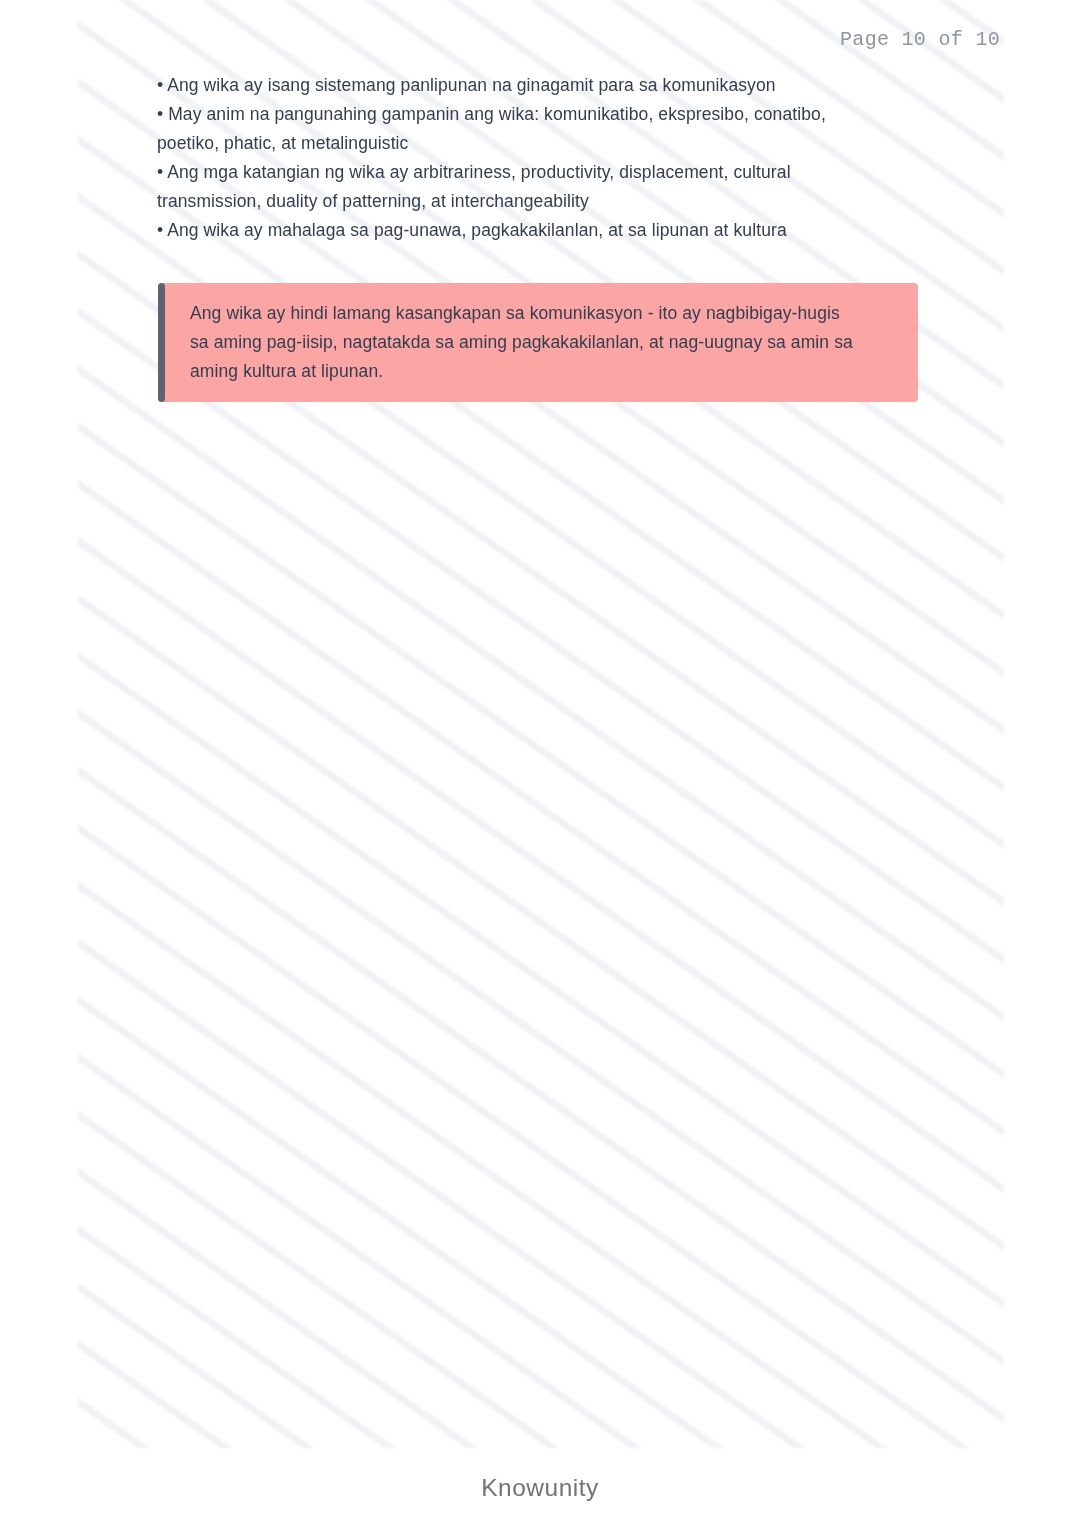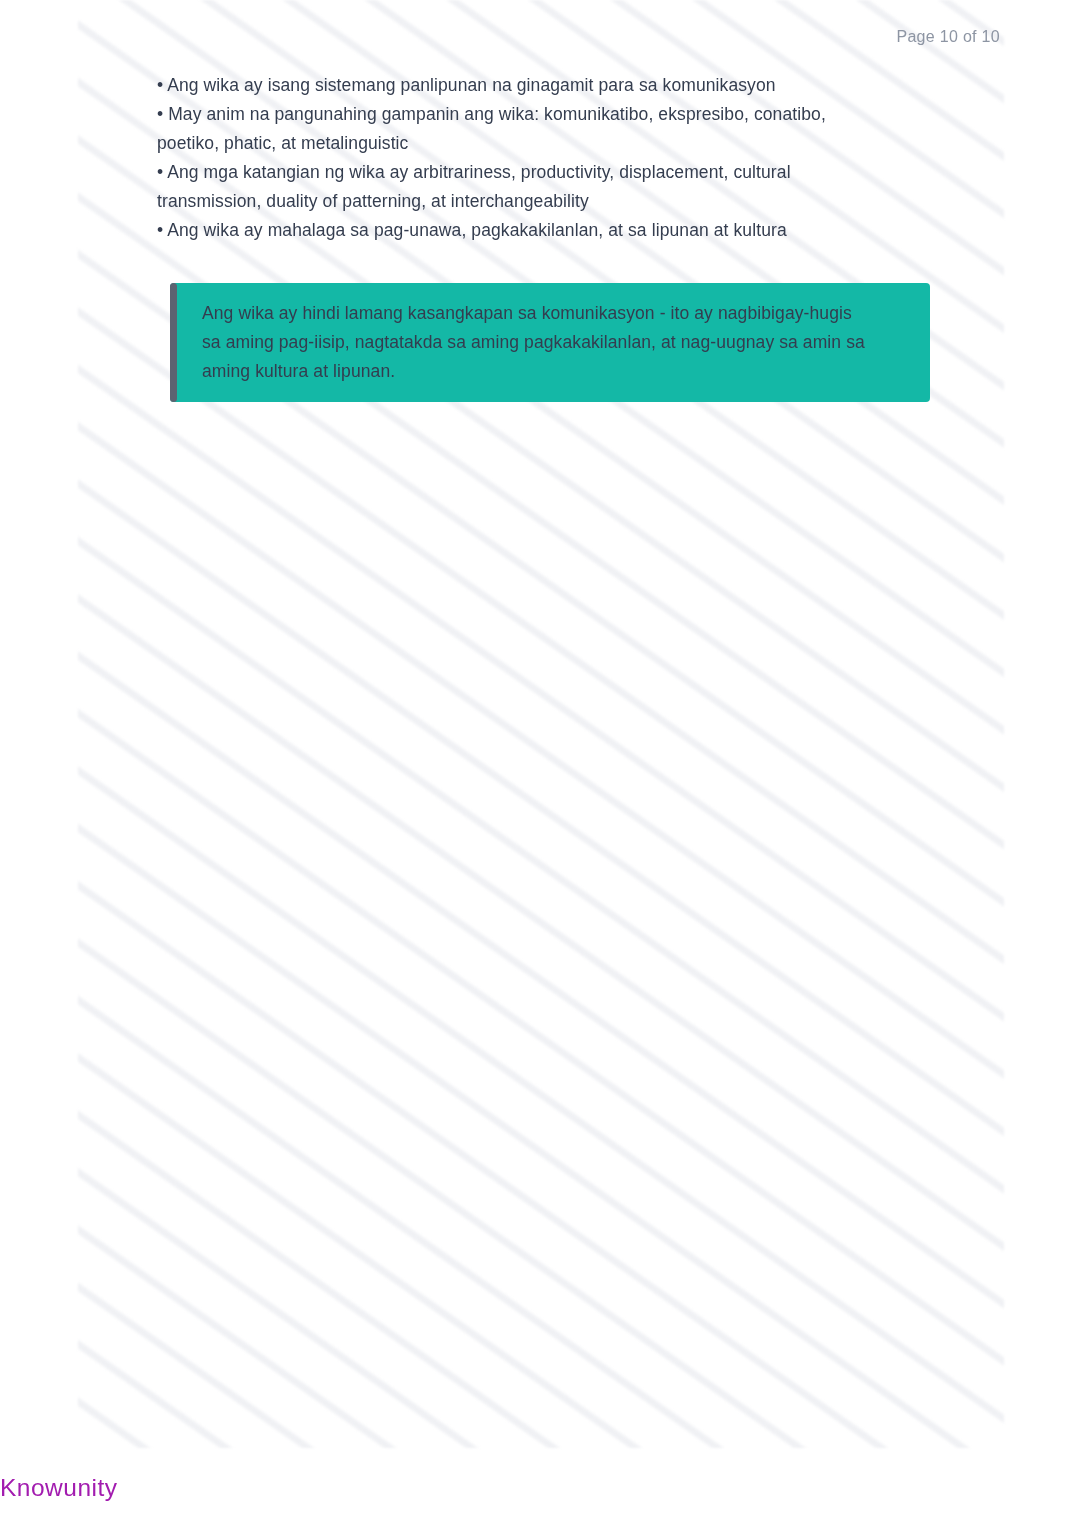--- a/index.html
+++ b/index.html
@@ -31,43 +31,43 @@
       rgba(255,255,255,0) 43px,
       rgba(255,255,255,0) 47px
     );
     filter: blur(1.2px);
     pointer-events: none;
   }
   .page-num {
     position: absolute;
     top: 28px;
     right: 80px;
-    font-family: Liberation Sans, sans-serif;
-    font-size: 16px;
+    font-family: Liberation Mono, monospace;
+    font-size: 20px;
     color: #8d95a3;
     letter-spacing: 0.3px;
   }
   .body-text {
     position: absolute;
     left: 157px;
     top: 71px;
     width: 790px;
     white-space: pre-line;
     font-size: 17.5px;
     line-height: 29px;
     color: #343d4f;
     letter-spacing: 0.1px;
   }
   .callout {
     position: absolute;
-    left: 170px;
+    left: 158px;
     top: 283px;
     width: 760px;
     height: 119px;
-    background: #14b8a6;
+    background: #fca5a5;
     border-radius: 4px;
   }
   .callout-bar {
     position: absolute;
     left: 0;
     top: 0;
     bottom: 0;
     width: 7px;
     background: #5c6371;
     border-radius: 4px;
@@ -81,23 +81,23 @@
     font-size: 17.5px;
     line-height: 29px;
     color: #343d4f;
     letter-spacing: 0.1px;
   }
   .footer-brand {
     position: absolute;
     left: 0;
     right: 0;
     top: 1474px;
-    text-align: left;
+    text-align: center;
     font-size: 24.5px;
-    color: #a21caf;
+    color: #737373;
     letter-spacing: 0.5px;
   }
 </style>
 </head>
 <body>
 
 <div class="page">
 
   <div class="stripes"></div>
 

